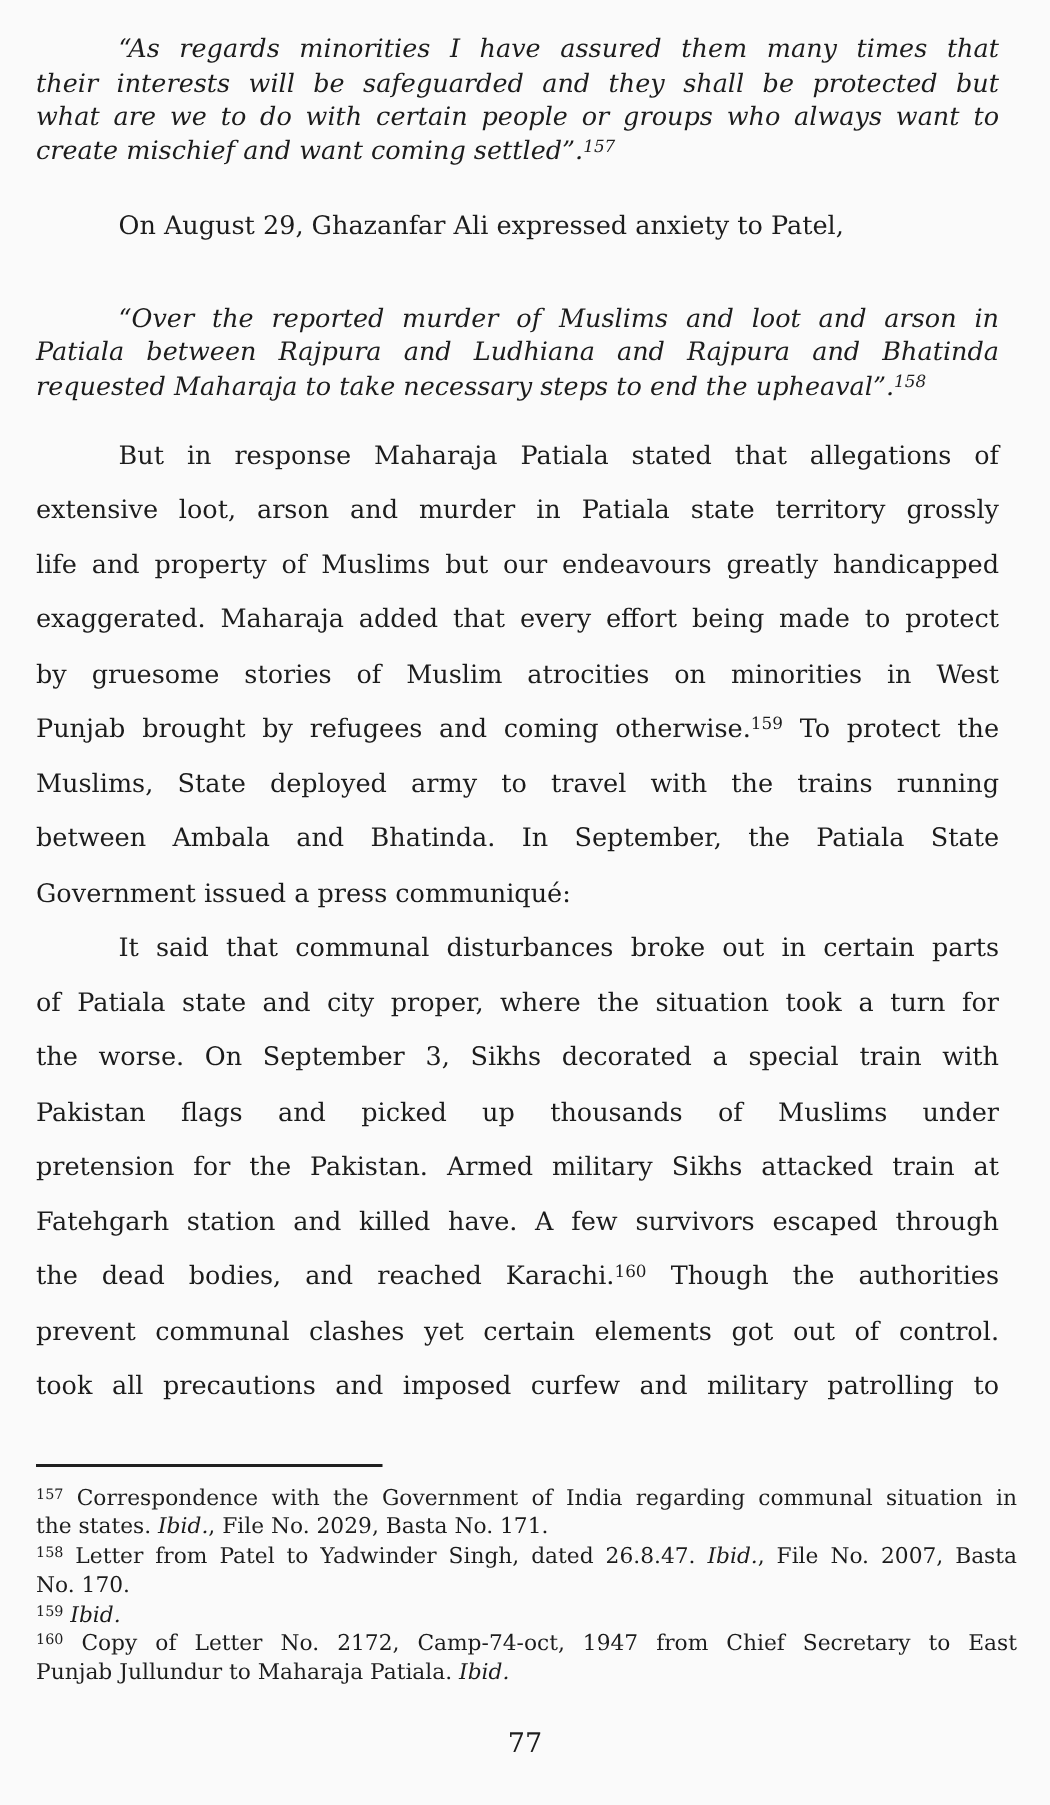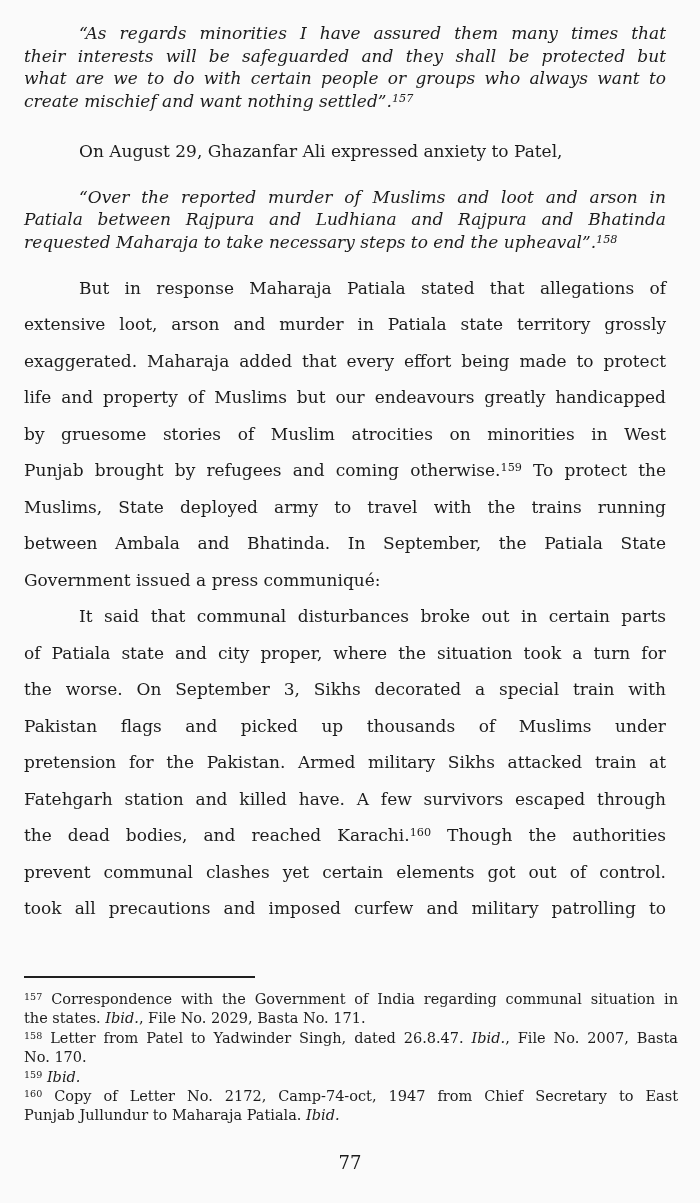--- a/index.html
+++ b/index.html
@@ -24,21 +24,21 @@
   .quote {
     font-style: italic;
     font-size: 17px;
     line-height: 22.6px;
   }
   .lead-line {
     font-size: 17px;
     line-height: 23px;
     margin-top: 21px;
   }
-  .quote-b { margin-top: 16px; }
+  .quote-b { margin-top: 32px; }
   .body-text {
     font-size: 17px;
     line-height: 36.5px;
   }
   .para-1 { margin-top: 16px; }
 
   .sup {
     font-size: 0.66em;
     position: relative;
     top: -0.42em;
@@ -67,38 +67,38 @@
 </style>
 </head>
 <body>
 
 <div class="page">
 
   <div class="quote para">
       <div class="tline"><span>“As regards minorities I have assured them many times that</span></div>
       <div class="tline"><span>their interests will be safeguarded and they shall be protected but</span></div>
       <div class="tline"><span>what are we to do with certain people or groups who always want to</span></div>
-      <div class="tline tline-last"><span>create mischief and want nothing settled”.</span><span class="sup">157</span></div>
+      <div class="tline tline-last"><span>create mischief and want coming settled”.</span><span class="sup">157</span></div>
     </div>
 
   <div class="lead-line body-text para">
       <div class="tline tline-last"><span>On August 29, Ghazanfar Ali expressed anxiety to Patel,</span></div>
     </div>
 
   <div class="quote quote-b para">
       <div class="tline"><span>“Over the reported murder of Muslims and loot and arson in</span></div>
       <div class="tline"><span>Patiala between Rajpura and Ludhiana and Rajpura and Bhatinda</span></div>
       <div class="tline tline-last"><span>requested Maharaja to take necessary steps to end the upheaval”.</span><span class="sup">158</span></div>
     </div>
 
   <div class="body-text para para-1">
       <div class="tline"><span>But in response Maharaja Patiala stated that allegations of</span></div>
       <div class="tline"><span>extensive loot, arson and murder in Patiala state territory grossly</span></div>
+      <div class="tline"><span>life and property of Muslims but our endeavours greatly handicapped</span></div>
       <div class="tline"><span>exaggerated. Maharaja added that every effort being made to protect</span></div>
-      <div class="tline"><span>life and property of Muslims but our endeavours greatly handicapped</span></div>
       <div class="tline"><span>by gruesome stories of Muslim atrocities on minorities in West</span></div>
       <div class="tline"><span>Punjab brought by refugees and coming otherwise.</span><span class="sup">159</span><span> To protect the</span></div>
       <div class="tline"><span>Muslims, State deployed army to travel with the trains running</span></div>
       <div class="tline"><span>between Ambala and Bhatinda. In September, the Patiala State</span></div>
       <div class="tline tline-last"><span>Government issued a press communiqué:</span></div>
     </div>
 
   <div class="body-text para">
       <div class="tline"><span>It said that communal disturbances broke out in certain parts</span></div>
       <div class="tline"><span>of Patiala state and city proper, where the situation took a turn for</span></div>

